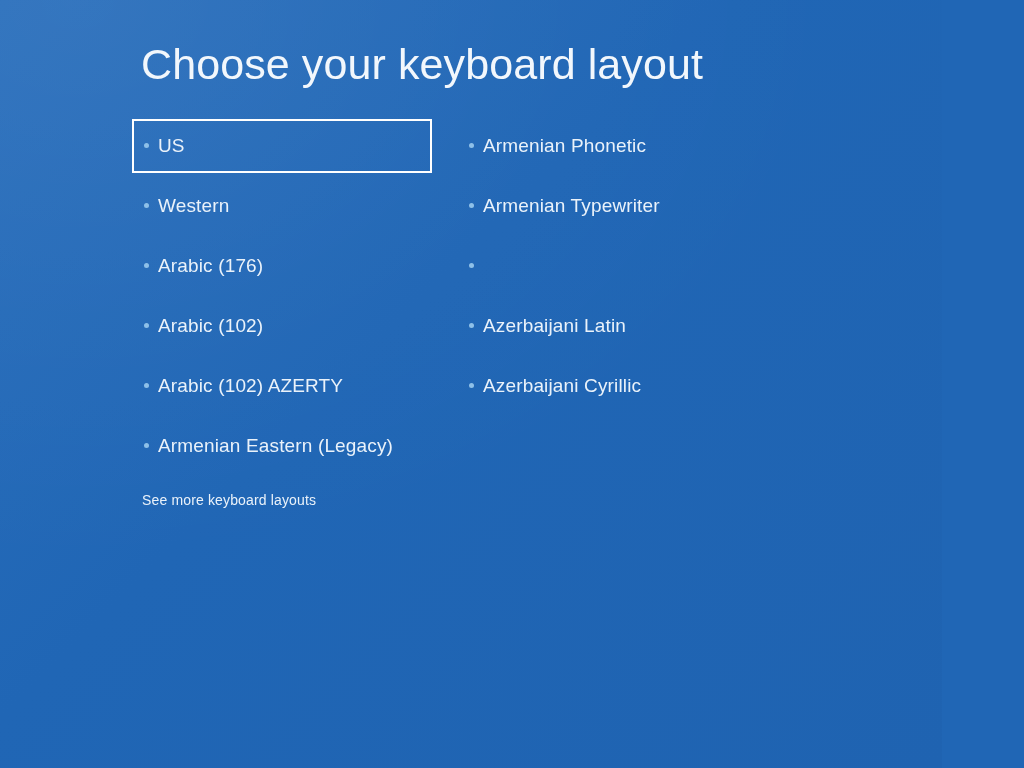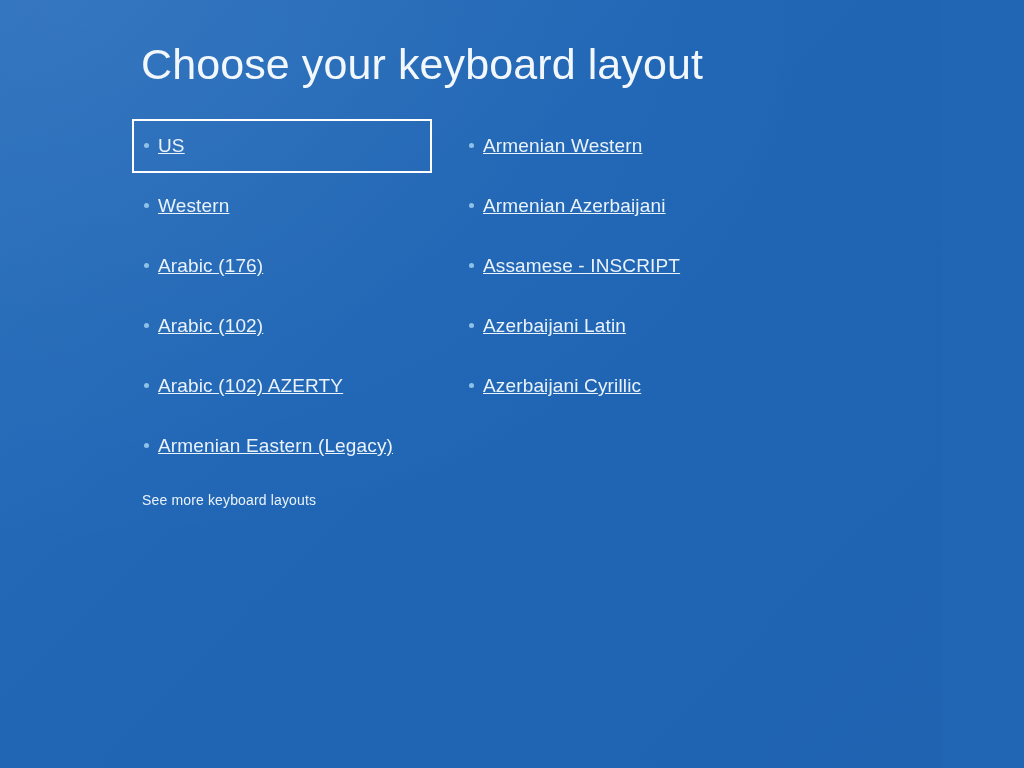--- a/index.html
+++ b/index.html
@@ -70,21 +70,20 @@
     margin-right: 9px;
     margin-bottom: 1px;
   }
 
   .layout-label {
     font-size: 19px;
     font-weight: 300;
     color: #eaf2fa;
     letter-spacing: 0.15px;
     white-space: nowrap;
-    text-decoration: underline;
   }
 
   
   #see-more-link {
     position: absolute;
     left: 142px;
     top: 492px;
     font-size: 14px;
     font-weight: 300;
     color: #eaf2fa;
@@ -123,29 +122,28 @@
       </div>
       <div class="layout-item">
         <span class="bullet-icon"></span>
         <span class="layout-label">Armenian Eastern (Legacy)</span>
       </div>
     </div>
 
   <div class="column" id="column-right">
       <div class="layout-item">
         <span class="bullet-icon"></span>
-        <span class="layout-label">Armenian Western</span>
+        <span class="layout-label">Armenian Phonetic</span>
       </div>
       <div class="layout-item">
         <span class="bullet-icon"></span>
-        <span class="layout-label">Armenian Azerbaijani</span>
+        <span class="layout-label">Armenian Typewriter</span>
       </div>
       <div class="layout-item">
         <span class="bullet-icon"></span>
-        <span class="layout-label">Assamese - INSCRIPT</span>
       </div>
       <div class="layout-item">
         <span class="bullet-icon"></span>
         <span class="layout-label">Azerbaijani Latin</span>
       </div>
       <div class="layout-item">
         <span class="bullet-icon"></span>
         <span class="layout-label">Azerbaijani Cyrillic</span>
       </div>
     </div>

